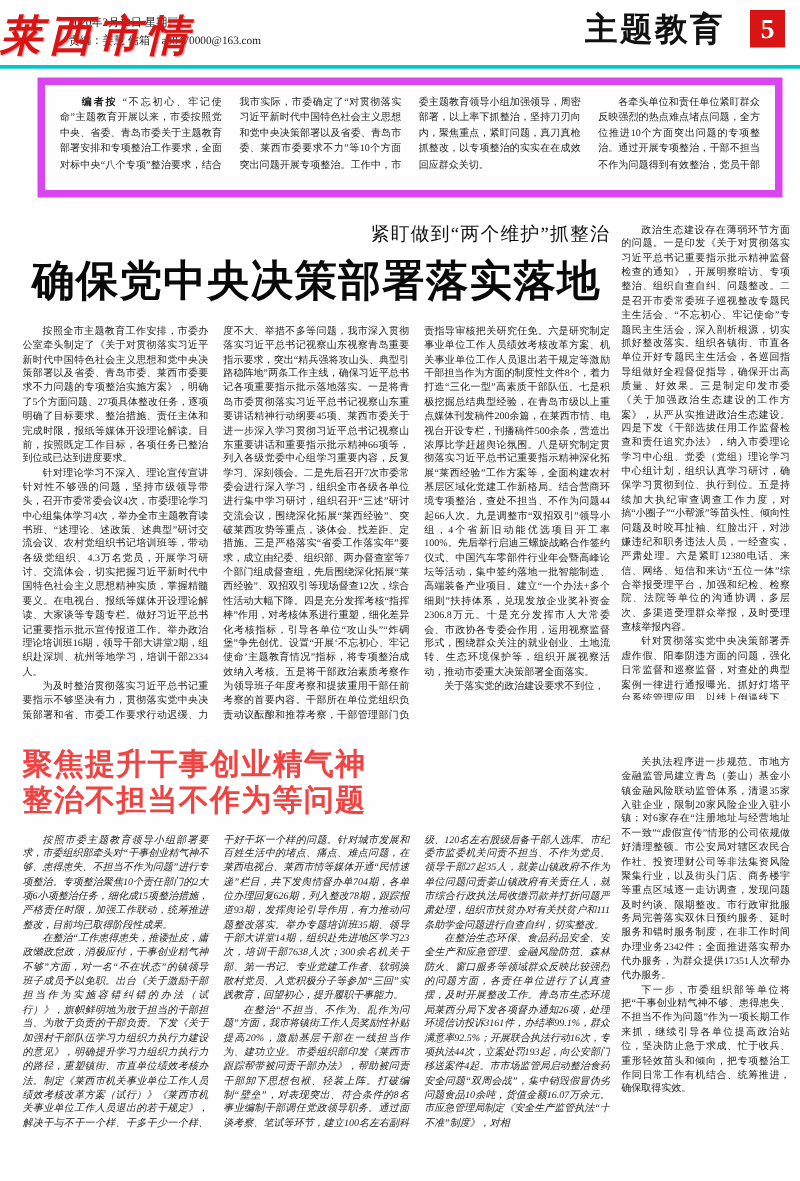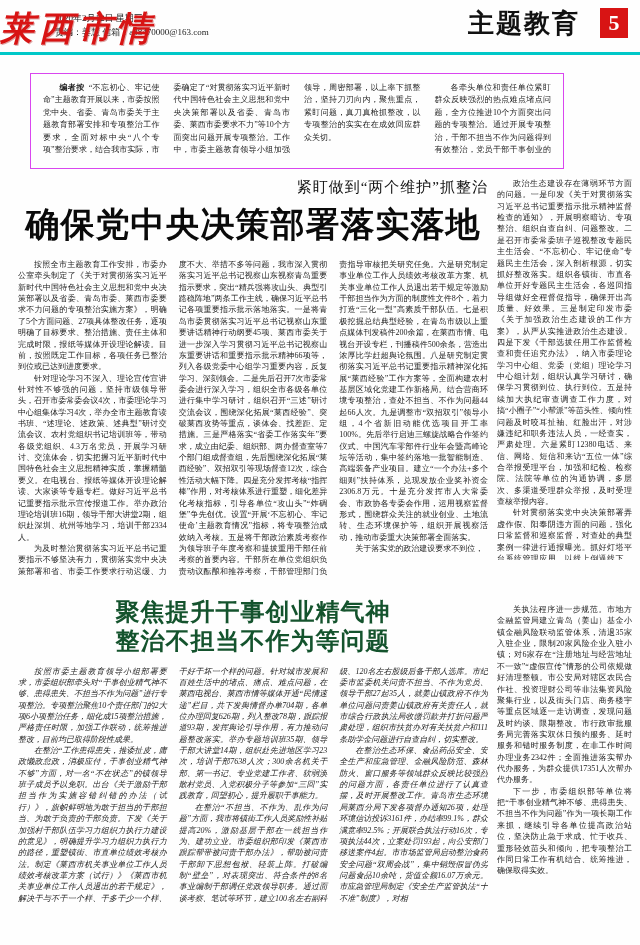--- a/index.html
+++ b/index.html
@@ -30,22 +30,22 @@
   }
   .pagenum-box {
     width:28px; height:30px; background:var(--accent-red,#e60000);
     color:#fff; font-size:22px; font-weight:bold; text-align:center; line-height:30px;
     font-family:"Liberation Serif","DejaVu Serif",serif;
   }
   .cyan-rule { position:absolute; top:52px; left:0; width:640px; height:3px; background:var(--rule-cyan,#00c8c8); }
 
   
   .editor-note {
-    position:absolute; left:30px; top:73px; width:534px; height:96px;
-    border:1px solid #d946ef; padding:8px 12px; overflow:hidden;
+    position:absolute; left:30px; top:62px; width:596px; height:96px;
+    border:6px solid #d946ef; padding:8px 12px; overflow:hidden;
   }
   .editor-note .note-cols {
     column-count:4; column-gap:14px; height:100%;
     font-size:8px; line-height:1.55; text-align:justify;
   }
   .note-label { font-weight:bold; margin-right:4px; font-family:"Liberation Sans","DejaVu Sans",sans-serif; }
   .editor-note p { text-indent:2em; }
   .editor-note p.first { text-indent:0; }
   .editor-note p.first .lead-indent { display:inline-block; width:2em; }
 
@@ -66,21 +66,21 @@
   .bodycols {
     column-count:3; column-gap:12px; text-align:justify;
     font-size:8px; line-height:1.42; overflow:hidden;
   }
   .bodycols p { text-indent:2em; }
   .a1-cols { height:324px; }
 
   
   .a2 { margin-top:14px; }
   .a2-headline {
-    text-align:center; font-weight:bold; color:#14532d;
+    text-align:left; font-weight:bold; color:#ef4444;
     font-family:"Liberation Sans","DejaVu Sans",sans-serif;
     font-size:24px; line-height:1.22; letter-spacing:1px; margin-bottom:10px;
   }
   .a2-cols { height:272px;font-style:italic; }
 
   
   .side-block {
     text-align:justify; font-size:8px; line-height:1.42; overflow:hidden;
   }
   .side-block p { text-indent:2em; }

